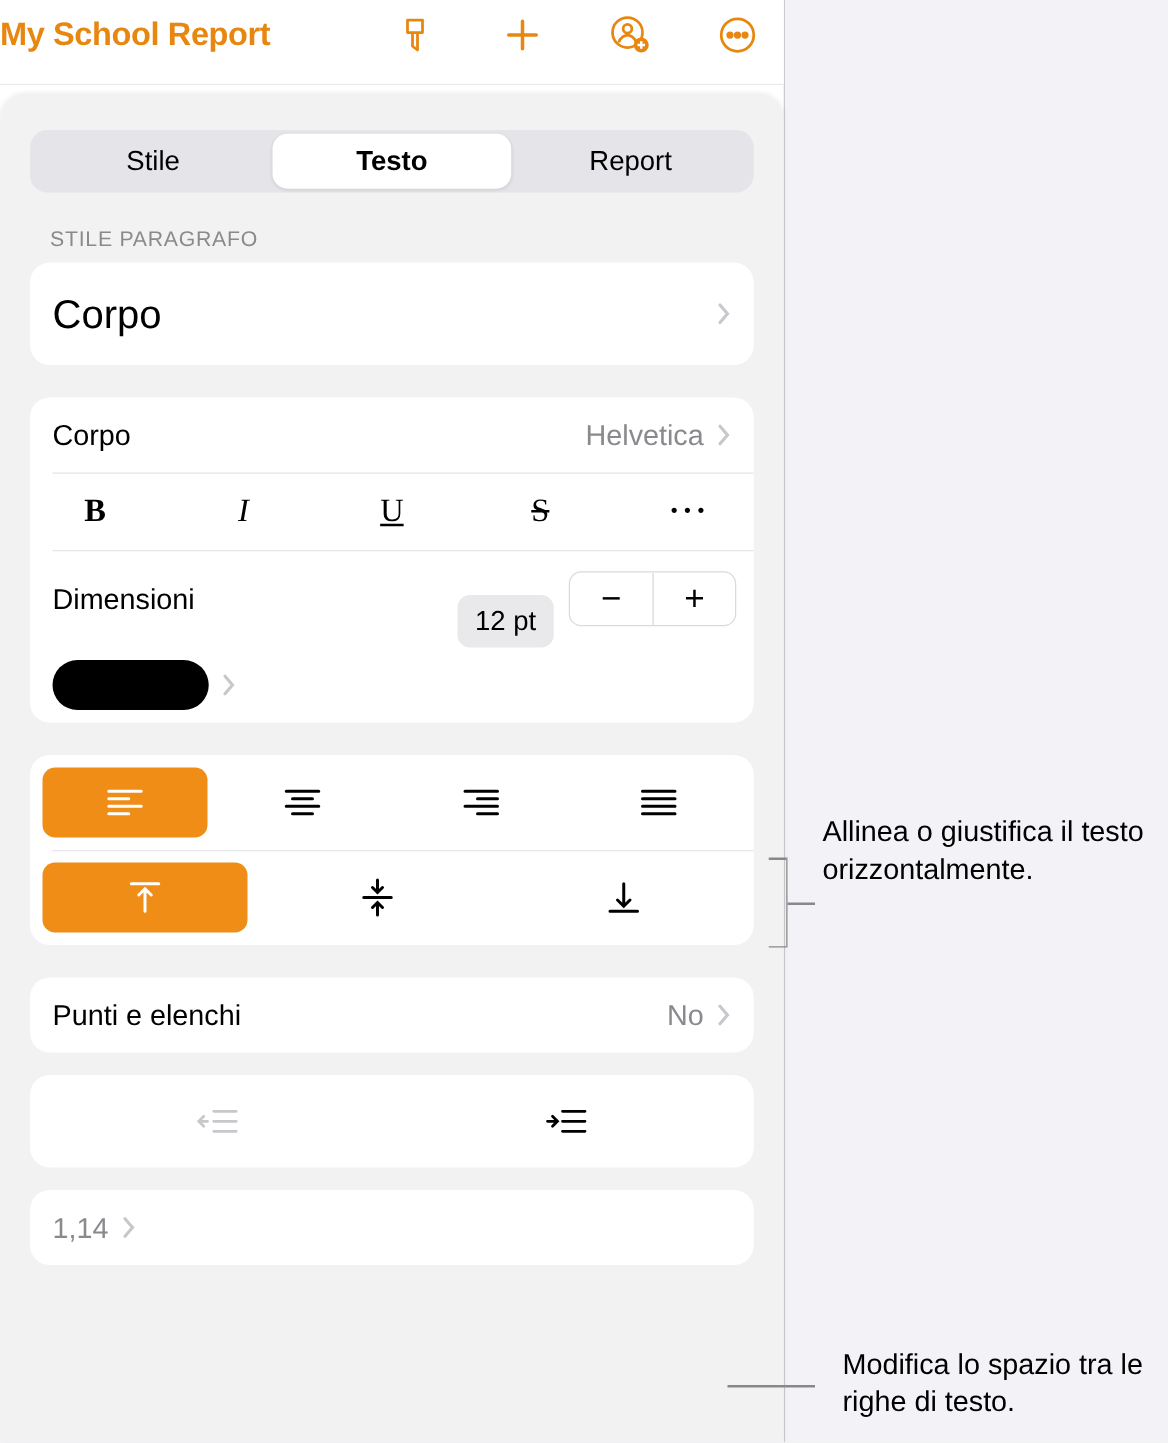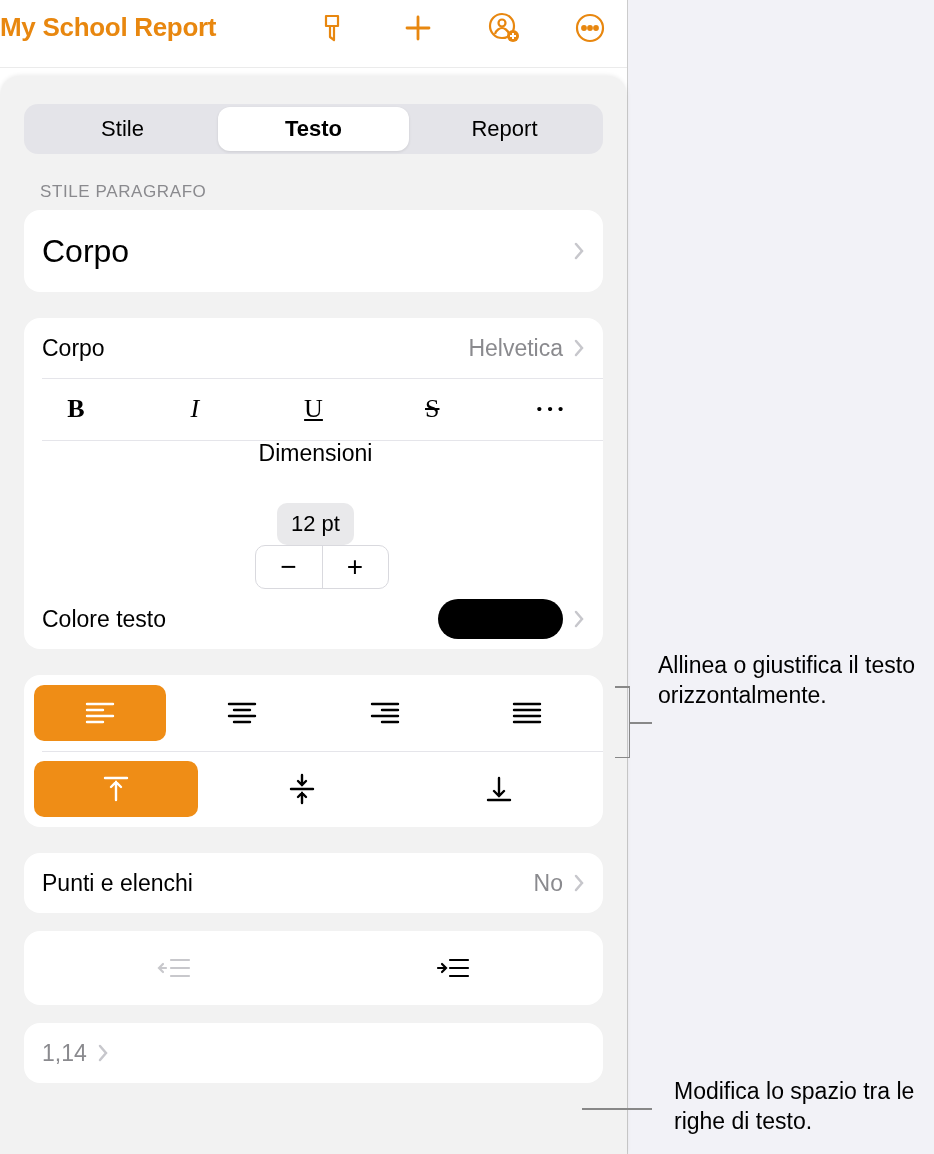--- a/index.html
+++ b/index.html
@@ -160,21 +160,20 @@
   color: #000;
 }
 .style-btn.more { font-family: -apple-system; letter-spacing: 2px; font-weight: 700; }
 
 .size-row {
   display: flex;
   align-items: center;
   padding: 0 14px 0 18px;
   min-height: 68px;
   position: relative;
-  flex-direction: column;
 }
 .size-row::before {
   content: "";
   position: absolute;
   left: 18px; right: 0; top: 0;
   height: 1px;
   background: #e5e5ea;
 }
 .pill {
   background: #e9e9eb;
@@ -367,21 +366,20 @@
       <div class="size-row">
         <div class="row-label">Dimensioni</div>
         <div class="pill">12 pt</div>
         <div class="stepper">
           <div class="step">−</div>
           <div class="step">+</div>
         </div>
       </div>
 
       <div class="row">
-        <div class="row-label">Colore testo</div>
         <div class="color-swatch"></div>
         <span class="chev">
           <svg width="12" height="18" viewBox="0 0 12 18" fill="none" stroke="currentColor" stroke-width="2.5" stroke-linecap="round">
               <path d="M3 2 L9 9 L3 16"></path>
             </svg>
         </span>
       </div>
     </div>
 
     <div class="card mt">

